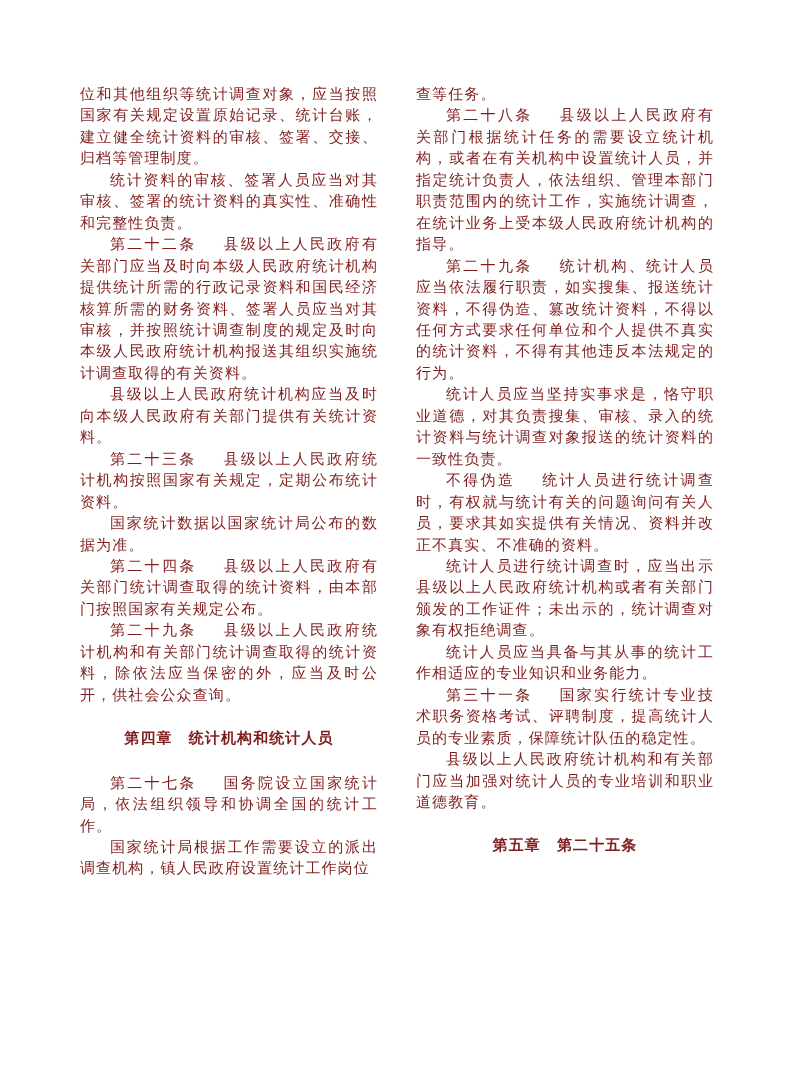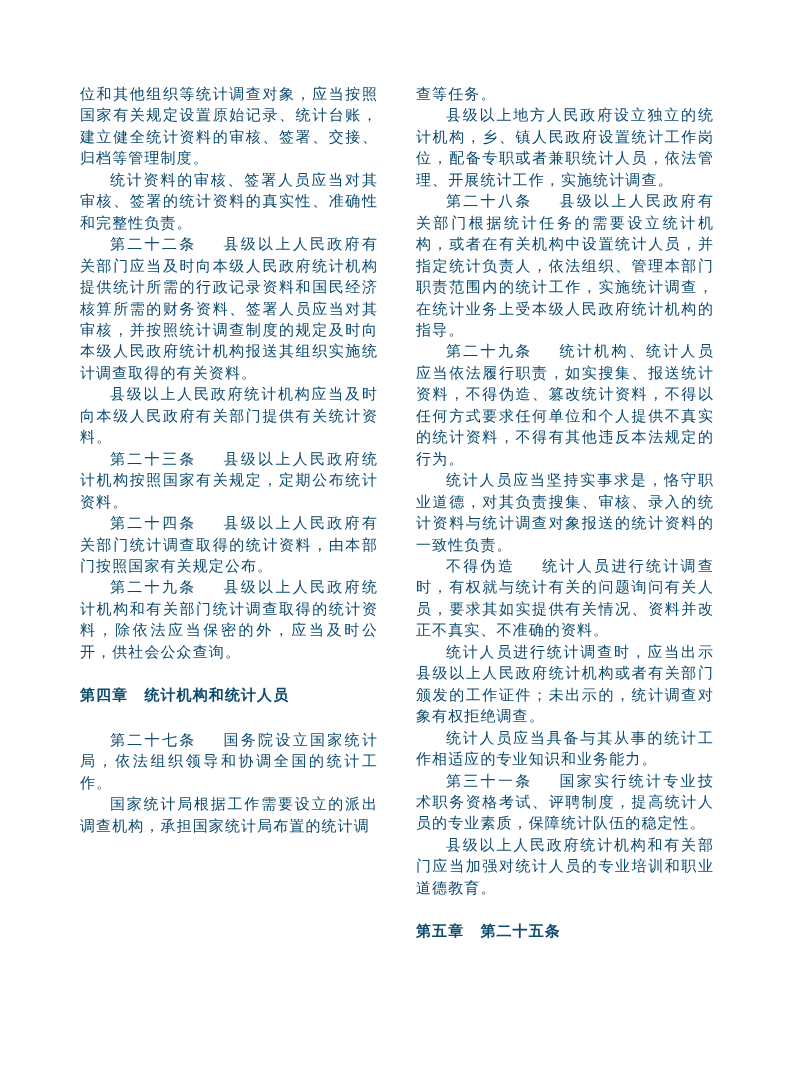--- a/index.html
+++ b/index.html
@@ -7,21 +7,21 @@
     padding: 0;
     background: #ffffff;
   }
   .page {
     position: relative;
     width: 793px;
     height: 1077px;
     background: #ffffff;
     overflow: hidden;
     font-family: "Liberation Serif", "DejaVu Serif", serif;
-    color: #0c4a6e;
+    color: #7f1d1d;
   }
   .columns {
     position: absolute;
     top: 84px;
     left: 80px;
     width: 634px;
     display: flex;
     justify-content: space-between;
   }
   .column {
@@ -37,46 +37,47 @@
   }
   .para.indent {
     text-indent: 2em;
   }
   .lead {
     font-weight: normal;
     margin-right: 1.8em;
   }
   .chapter-heading {
     font-weight: bold;
+    text-align: center;
     text-indent: 0;
     margin: 22px 0 23px 0;
     font-size: 15px;
     letter-spacing: 1.1px;
   }
 </style>
 </head>
 <body>
 
 <div class="page">
   <div class="columns">
     <div class="column">
         <p class="para"><span>位和其他组织等统计调查对象，应当按照国家有关规定设置原始记录、统计台账，建立健全统计资料的审核、签署、交接、归档等管理制度。</span></p>
         <p class="para indent"><span>统计资料的审核、签署人员应当对其审核、签署的统计资料的真实性、准确性和完整性负责。</span></p>
         <p class="para indent"><span class="lead">第二十二条</span><span>县级以上人民政府有关部门应当及时向本级人民政府统计机构提供统计所需的行政记录资料和国民经济核算所需的财务资料、签署人员应当对其审核，并按照统计调查制度的规定及时向本级人民政府统计机构报送其组织实施统计调查取得的有关资料。</span></p>
         <p class="para indent"><span>县级以上人民政府统计机构应当及时向本级人民政府有关部门提供有关统计资料。</span></p>
         <p class="para indent"><span class="lead">第二十三条</span><span>县级以上人民政府统计机构按照国家有关规定，定期公布统计资料。</span></p>
+        <p class="para indent"><span>国家统计数据以国家统计局公布的数据为准。</span></p>
         <p class="para indent"><span class="lead">第二十四条</span><span>县级以上人民政府有关部门统计调查取得的统计资料，由本部门按照国家有关规定公布。</span></p>
         <p class="para indent"><span class="lead">第二十九条</span><span>县级以上人民政府统计机构和有关部门统计调查取得的统计资料，除依法应当保密的外，应当及时公开，供社会公众查询。</span></p>
         <div class="chapter-heading">第四章　统计机构和统计人员</div>
         <p class="para indent"><span class="lead">第二十七条</span><span>国务院设立国家统计局，依法组织领导和协调全国的统计工作。</span></p>
-        <p class="para indent"><span>国家统计局根据工作需要设立的派出调查机构，承担国家统计局布置的统计调</span></p>
+        <p class="para indent"><span>国家统计局根据工作需要设立的派出调查机构，镇人民政府设置统计工作岗位</span></p>
       </div>
     <div class="column">
         <p class="para"><span>查等任务。</span></p>
-        <p class="para indent"><span>县级以上地方人民政府设立独立的统计机构，乡、镇人民政府设置统计工作岗位，配备专职或者兼职统计人员，依法管理、开展统计工作，实施统计调查。</span></p>
         <p class="para indent"><span class="lead">第二十八条</span><span>县级以上人民政府有关部门根据统计任务的需要设立统计机构，或者在有关机构中设置统计人员，并指定统计负责人，依法组织、管理本部门职责范围内的统计工作，实施统计调查，在统计业务上受本级人民政府统计机构的指导。</span></p>
         <p class="para indent"><span class="lead">第二十九条</span><span>统计机构、统计人员应当依法履行职责，如实搜集、报送统计资料，不得伪造、篡改统计资料，不得以任何方式要求任何单位和个人提供不真实的统计资料，不得有其他违反本法规定的行为。</span></p>
         <p class="para indent"><span>统计人员应当坚持实事求是，恪守职业道德，对其负责搜集、审核、录入的统计资料与统计调查对象报送的统计资料的一致性负责。</span></p>
         <p class="para indent"><span class="lead">不得伪造</span><span>统计人员进行统计调查时，有权就与统计有关的问题询问有关人员，要求其如实提供有关情况、资料并改正不真实、不准确的资料。</span></p>
         <p class="para indent"><span>统计人员进行统计调查时，应当出示县级以上人民政府统计机构或者有关部门颁发的工作证件；未出示的，统计调查对象有权拒绝调查。</span></p>
         <p class="para indent"><span>统计人员应当具备与其从事的统计工作相适应的专业知识和业务能力。</span></p>
         <p class="para indent"><span class="lead">第三十一条</span><span>国家实行统计专业技术职务资格考试、评聘制度，提高统计人员的专业素质，保障统计队伍的稳定性。</span></p>
         <p class="para indent"><span>县级以上人民政府统计机构和有关部门应当加强对统计人员的专业培训和职业道德教育。</span></p>
         <div class="chapter-heading">第五章　第二十五条</div>
       </div>

